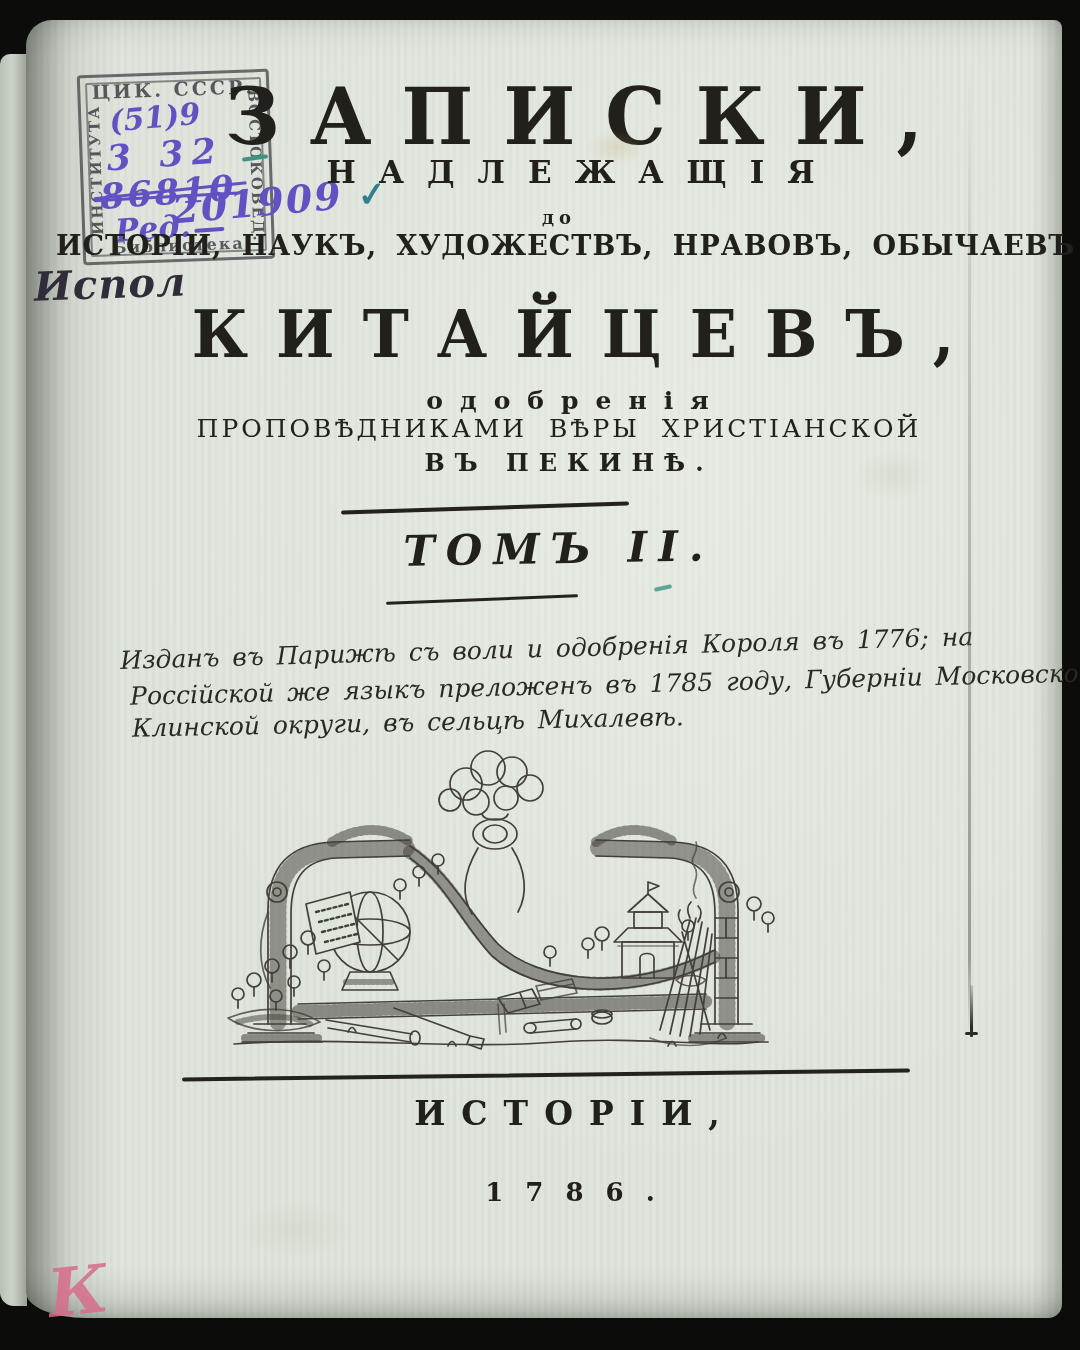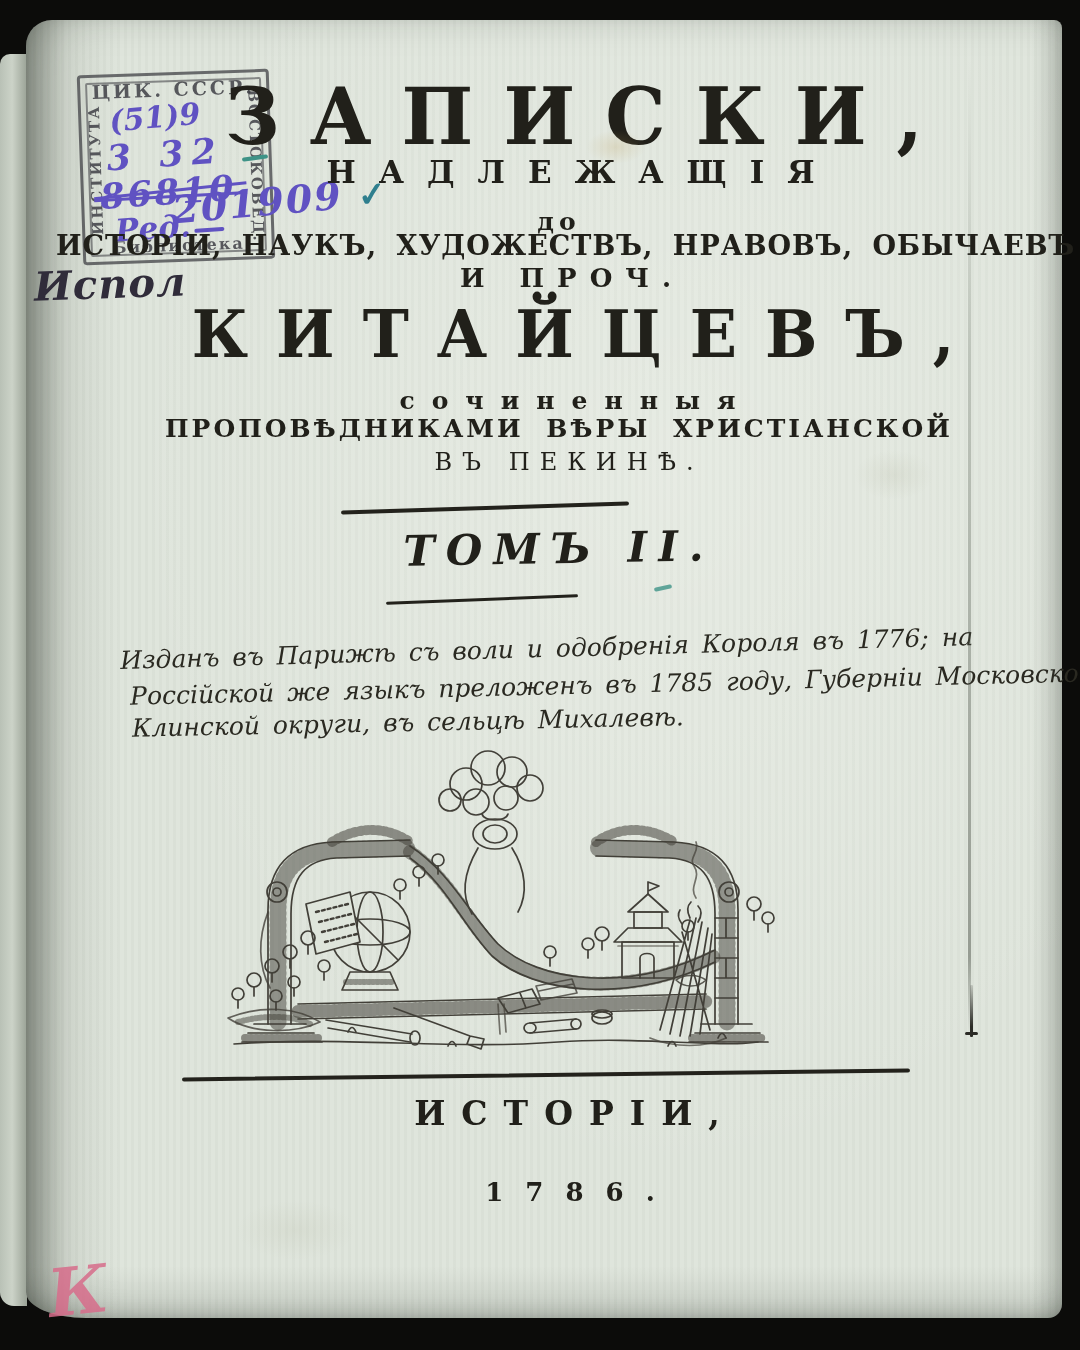--- a/index.html
+++ b/index.html
@@ -41,27 +41,27 @@
   .stain{position:absolute;border-radius:50%;pointer-events:none;}
   .stain.s1{left:560px;top:110px;width:60px;height:34px;background:radial-gradient(ellipse,rgba(190,160,90,.22),rgba(0,0,0,0) 70%);}
   .stain.s2{left:828px;top:430px;width:80px;height:50px;background:radial-gradient(ellipse,rgba(150,150,120,.12),rgba(0,0,0,0) 70%);}
   .stain.s3{left:210px;top:1180px;width:120px;height:60px;background:radial-gradient(ellipse,rgba(150,150,120,.10),rgba(0,0,0,0) 70%);}
 
   .col{position:absolute;left:30px;top:0;width:1006px;height:100%;}
   .tl{position:absolute;left:0;width:100%;text-align:center;color:#21201a;white-space:nowrap;}
 
   .t-main   {top:52px;  font-size:76px;font-weight:bold;letter-spacing:30px;padding-left:30px;transform:scaleY(1.04);}
   .t-sub1   {top:134px; font-size:31px;font-weight:bold;letter-spacing:23px;padding-left:23px;}
-  .t-sub2   {top:187px; font-size:25px;font-weight:bold;letter-spacing:5px;}
+  .t-sub2   {top:187px; font-size:18px;font-weight:bold;letter-spacing:5px;}
   .t-sub3   {top:210px; font-size:27px;font-weight:bold;letter-spacing:1px;word-spacing:9px;}
   .t-sub4   {top:243px; font-size:26px;font-weight:bold;letter-spacing:13px;padding-left:13px;}
   .t-subject{top:278px; font-size:62px;font-weight:bold;letter-spacing:28px;padding-left:28px;transform:scaleY(1.05);}
   .t-by1    {top:366px; font-size:25px;font-weight:bold;letter-spacing:17px;padding-left:17px;}
-  .t-by2    {top:394px; font-size:25px;font-weight:bold;letter-spacing:3px;word-spacing:11px;}
-  .t-by3    {top:428px; font-size:24px;font-weight:normal;letter-spacing:10px;padding-left:10px;}
+  .t-by2    {top:394px; font-size:25px;font-weight:normal;letter-spacing:3px;word-spacing:11px;}
+  .t-by3    {top:428px; font-size:24px;font-weight:bold;letter-spacing:10px;padding-left:10px;}
   .t-volume {top:504px; font-size:42px;font-weight:bold;font-style:italic;letter-spacing:11px;transform:rotate(-1deg);}
   .t-city   {top:1074px;font-size:33px;font-weight:bold;letter-spacing:16px;padding-left:16px;}
   .t-pub    {top:1118px;font-size:27px;font-weight:bold;word-spacing:7px;}
   .t-year   {top:1157px;font-size:26px;font-weight:bold;letter-spacing:22px;padding-left:22px;}
 
   .rule{position:absolute;background:#23221c;border-radius:2px;height:4px;}
   .rule1{left:285px;top:486px;width:288px;transform:rotate(-1.8deg);}
   .rule2{left:330px;top:578px;width:192px;height:3px;transform:rotate(-2.2deg);}
   .rule3{left:126px;top:1053px;width:728px;height:4px;transform:rotate(-0.7deg);}
 
@@ -136,23 +136,22 @@
   </div>
   <div class="note-ispol">Испол</div>
   <div class="teal-speck sp1"></div>
   <div class="teal-speck sp2"></div>
 
   <div class="col">
     <div class="tl t-main">ЗАПИСКИ,</div>
     <div class="tl t-sub1">НАДЛЕЖАЩІЯ</div>
     <div class="tl t-sub2">до</div>
     <div class="tl t-sub3">ИСТОРІИ, НАУКЪ, ХУДОЖЕСТВЪ, НРАВОВЪ, ОБЫЧАЕВЪ</div>
-    <div class="tl t-sub4">И ПРОЧ.</div>
     <div class="tl t-subject">КИТАЙЦЕВЪ,</div>
-    <div class="tl t-by1">сочиненныя</div>
+    <div class="tl t-by1">одобренія</div>
     <div class="tl t-by2">ПРОПОВѢДНИКАМИ ВѢРЫ ХРИСТІАНСКОЙ</div>
     <div class="tl t-by3">ВЪ ПЕКИНѢ.</div>
     <div class="rule rule1"></div>
     <div class="tl t-volume">ТОМЪ II.</div>
     <div class="rule rule2"></div>
     <div class="colophon c1">Изданъ въ Парижѣ съ воли и одобренія Короля въ 1776; на</div>
     <div class="colophon c2">Россійской же языкъ преложенъ въ 1785 году, Губерніи Московской</div>
     <div class="colophon c3">Клинской округи, въ сельцѣ Михалевѣ.</div>
     <div class="rule rule3"></div>
     <div class="tl t-city">ИСТОРІИ,</div>

